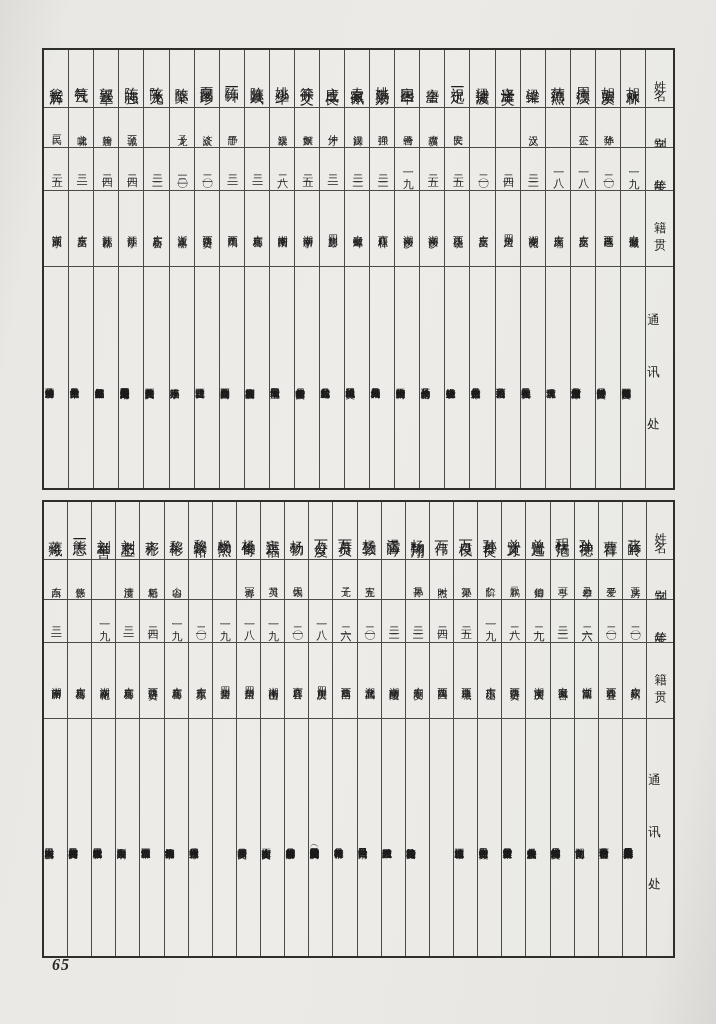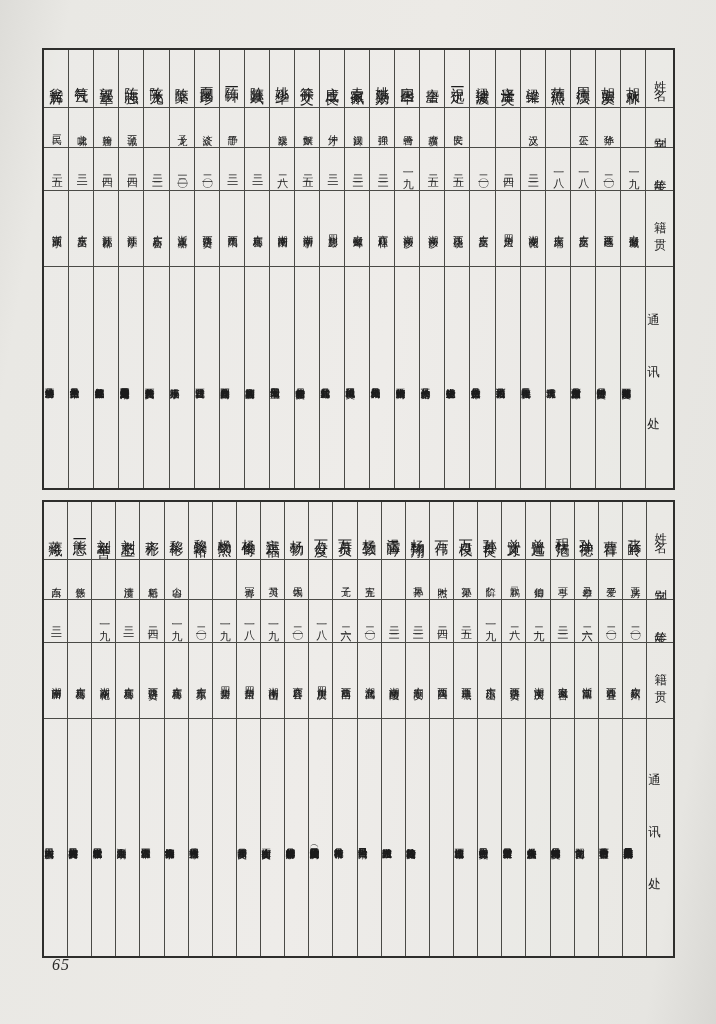--- a/index.html
+++ b/index.html
@@ -44,21 +44,21 @@
   .f-zi{font-size:10px;letter-spacing:1px;}
   .f-age{font-size:11px;letter-spacing:3px;}
   .f-origin{font-size:10px;letter-spacing:1px;}
   .f-addr{font-size:9.5px;letter-spacing:0;max-height:100%;}
   .htext{font-size:12.5px;}
   .ls-s{letter-spacing:8px;}
   .ls-m{letter-spacing:18px;}
   .ls-xl{letter-spacing:52px;}
   .page-number{
     position:absolute;left:52px;top:956px;
-    font-size:16px;font-style:italic;letter-spacing:1px;color:#2a2a28;
+    font-size:16px;font-style:italic;letter-spacing:1px;color:#2a2a28;font-weight:bold;
   }
 </style>
 </head>
 <body>
 
 <div class="page">
   <div class="dir-table" id="table-top">
       <div class="col header-col">
         <div class="cell b-name">
           <span class="vtext htext ls-s">姓名</span>

